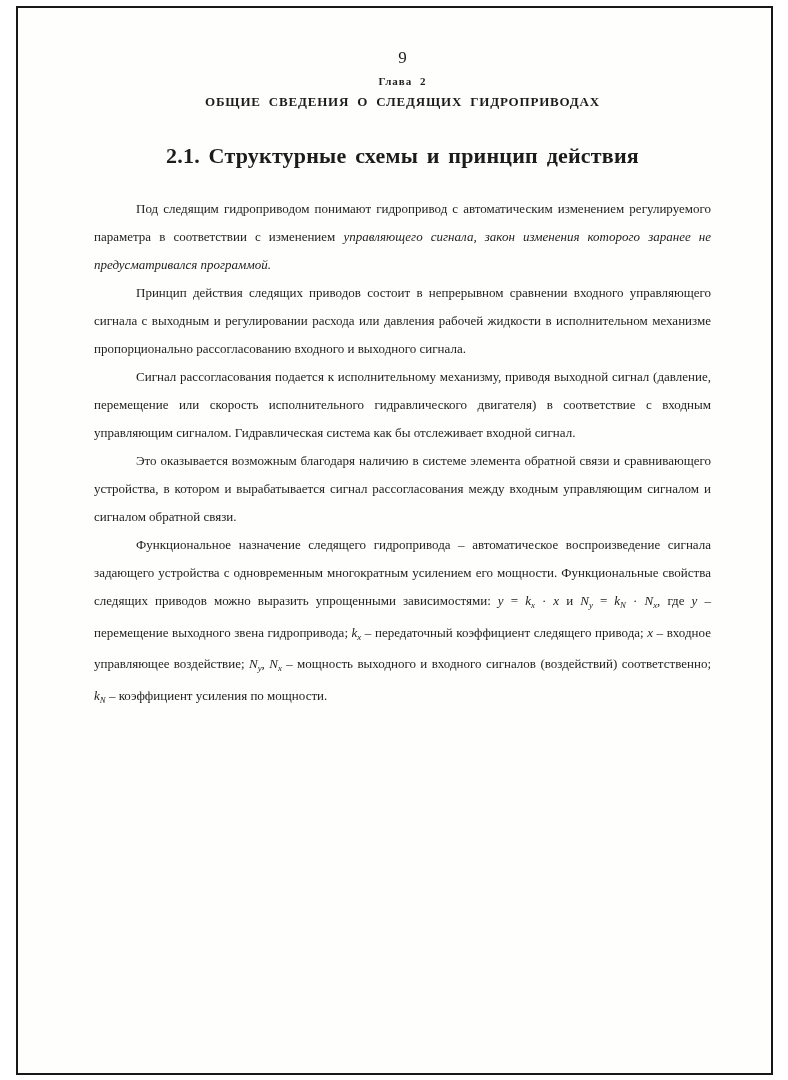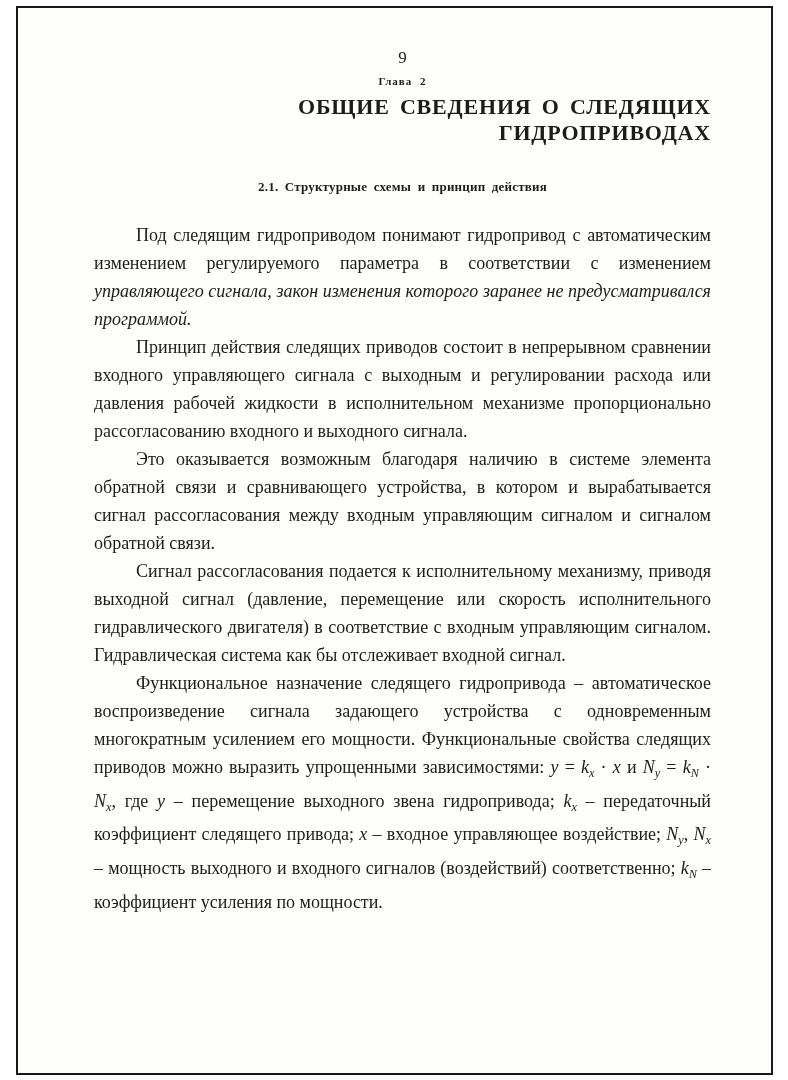--- a/index.html
+++ b/index.html
@@ -40,38 +40,38 @@
   }
   .chapter-label {
     text-align: center;
     font-weight: bold;
     font-size: 11px;
     letter-spacing: 1px;
     word-spacing: 4px;
     margin-top: 7px;
   }
   .chapter-title {
-    text-align: right;
+    text-align: center;
     font-weight: bold;
-    font-size: 22px;
+    font-size: 13px;
     letter-spacing: 0.8px;
     word-spacing: 4px;
     margin: 7px 0 0 0;
   }
   .section-title {
     text-align: center;
     font-weight: bold;
-    font-size: 13px;
+    font-size: 22px;
     letter-spacing: 0.2px;
     word-spacing: 3px;
     margin: 33px 0 0 0;
   }
   .body-text {
     margin-top: 26px;
-    font-size: 18px;
+    font-size: 13px;
     line-height: 28px;
     text-align: justify;
   }
   .para {
     margin: 0;
     text-indent: 42px;
   }
   .it {
     font-style: italic;
   }
@@ -85,18 +85,18 @@
 
 <div class="scan-frame">
   <div class="page-inner">
     <div class="page-number">9</div>
     <div class="chapter-label">Глава 2</div>
     <h1 class="chapter-title">ОБЩИЕ СВЕДЕНИЯ О СЛЕДЯЩИХ ГИДРОПРИВОДАХ</h1>
     <h2 class="section-title">2.1. Структурные схемы и принцип действия</h2>
     <div class="body-text">
         <p class="para"><span>Под следящим гидроприводом понимают гидропривод с автоматическим изменением регулируемого параметра в соответствии с изменением </span><span class="it">управляющего сигнала, закон изменения которого заранее не предусматривался программой.</span></p>
         <p class="para"><span>Принцип действия следящих приводов состоит в непрерывном сравнении входного управляющего сигнала с выходным и регулировании расхода или давления рабочей жидкости в исполнительном механизме пропорционально рассогласованию входного и выходного сигнала.</span></p>
+        <p class="para"><span>Сигнал рассогласования подается к исполнительному механизму, приводя выходной сигнал (давление, перемещение или скорость исполнительного гидравлического двигателя) в соответствие с входным управляющим сигналом.  Гидравлическая система как бы отслеживает входной сигнал.</span></p>
         <p class="para"><span>Это оказывается возможным благодаря наличию в системе элемента обратной связи и сравнивающего устройства,  в котором и вырабатывается сигнал рассогласования между входным управляющим сигналом и сигналом обратной связи.</span></p>
-        <p class="para"><span>Сигнал рассогласования подается к исполнительному механизму, приводя выходной сигнал (давление, перемещение или скорость исполнительного гидравлического двигателя) в соответствие с входным управляющим сигналом.  Гидравлическая система как бы отслеживает входной сигнал.</span></p>
         <p class="para"><span>Функциональное назначение следящего гидропривода – автоматическое воспроизведение сигнала задающего устройства с  одновременным многократным усилением  его мощности. Функциональные свойства следящих приводов можно выразить упрощенными зависимостями: </span><span class="it">y</span><span> = </span><span class="it">k</span><span class="it sub">x</span><span> · </span><span class="it">x</span><span> и </span><span class="it">N</span><span class="it sub">y</span><span> = </span><span class="it">k</span><span class="it sub">N</span><span> · </span><span class="it">N</span><span class="it sub">x</span><span>, где </span><span class="it">y</span><span> – перемещение выходного звена гидропривода; </span><span class="it">k</span><span class="it sub">x</span><span> – передаточный коэффициент следящего  привода; </span><span class="it">x</span><span> – входное управляющее  воздействие; </span><span class="it">N</span><span class="it sub">y</span><span>, </span><span class="it">N</span><span class="it sub">x</span><span> – мощность выходного и входного сигналов (воздействий)  соответственно; </span><span class="it">k</span><span class="it sub">N</span><span> – коэффициент усиления по мощности.</span></p>
       </div>
   </div>
 </div>
 
 </body></html>

